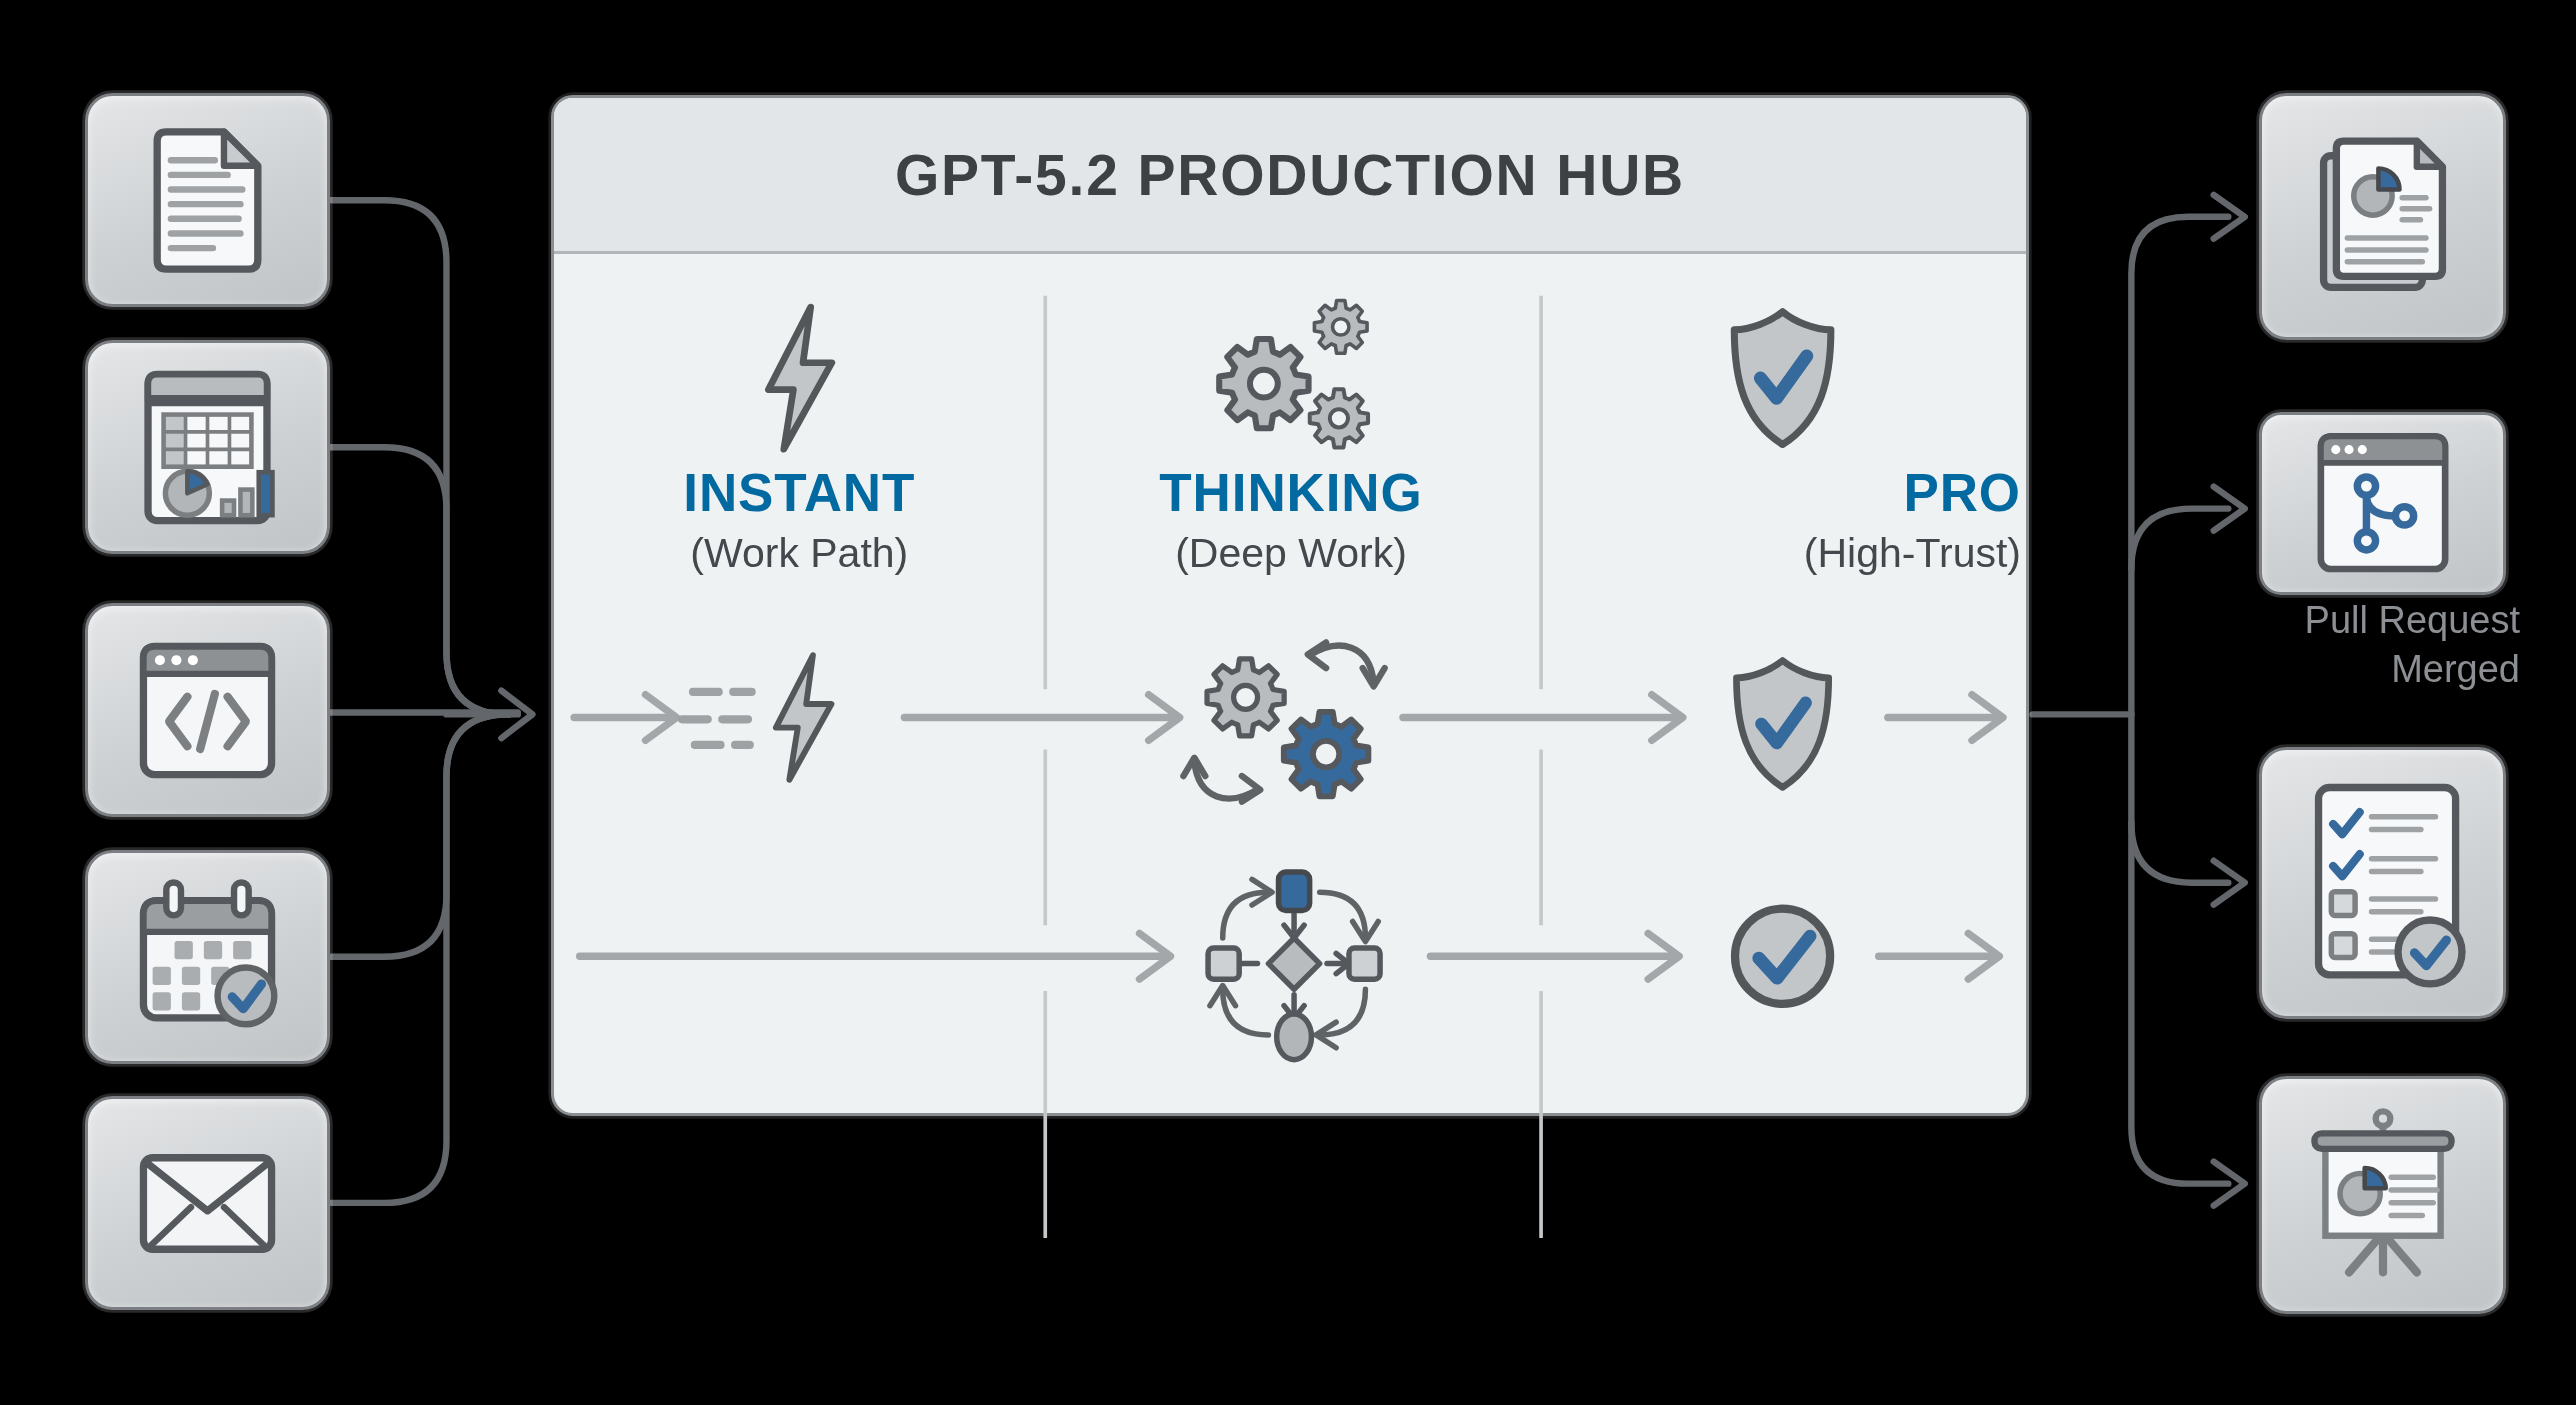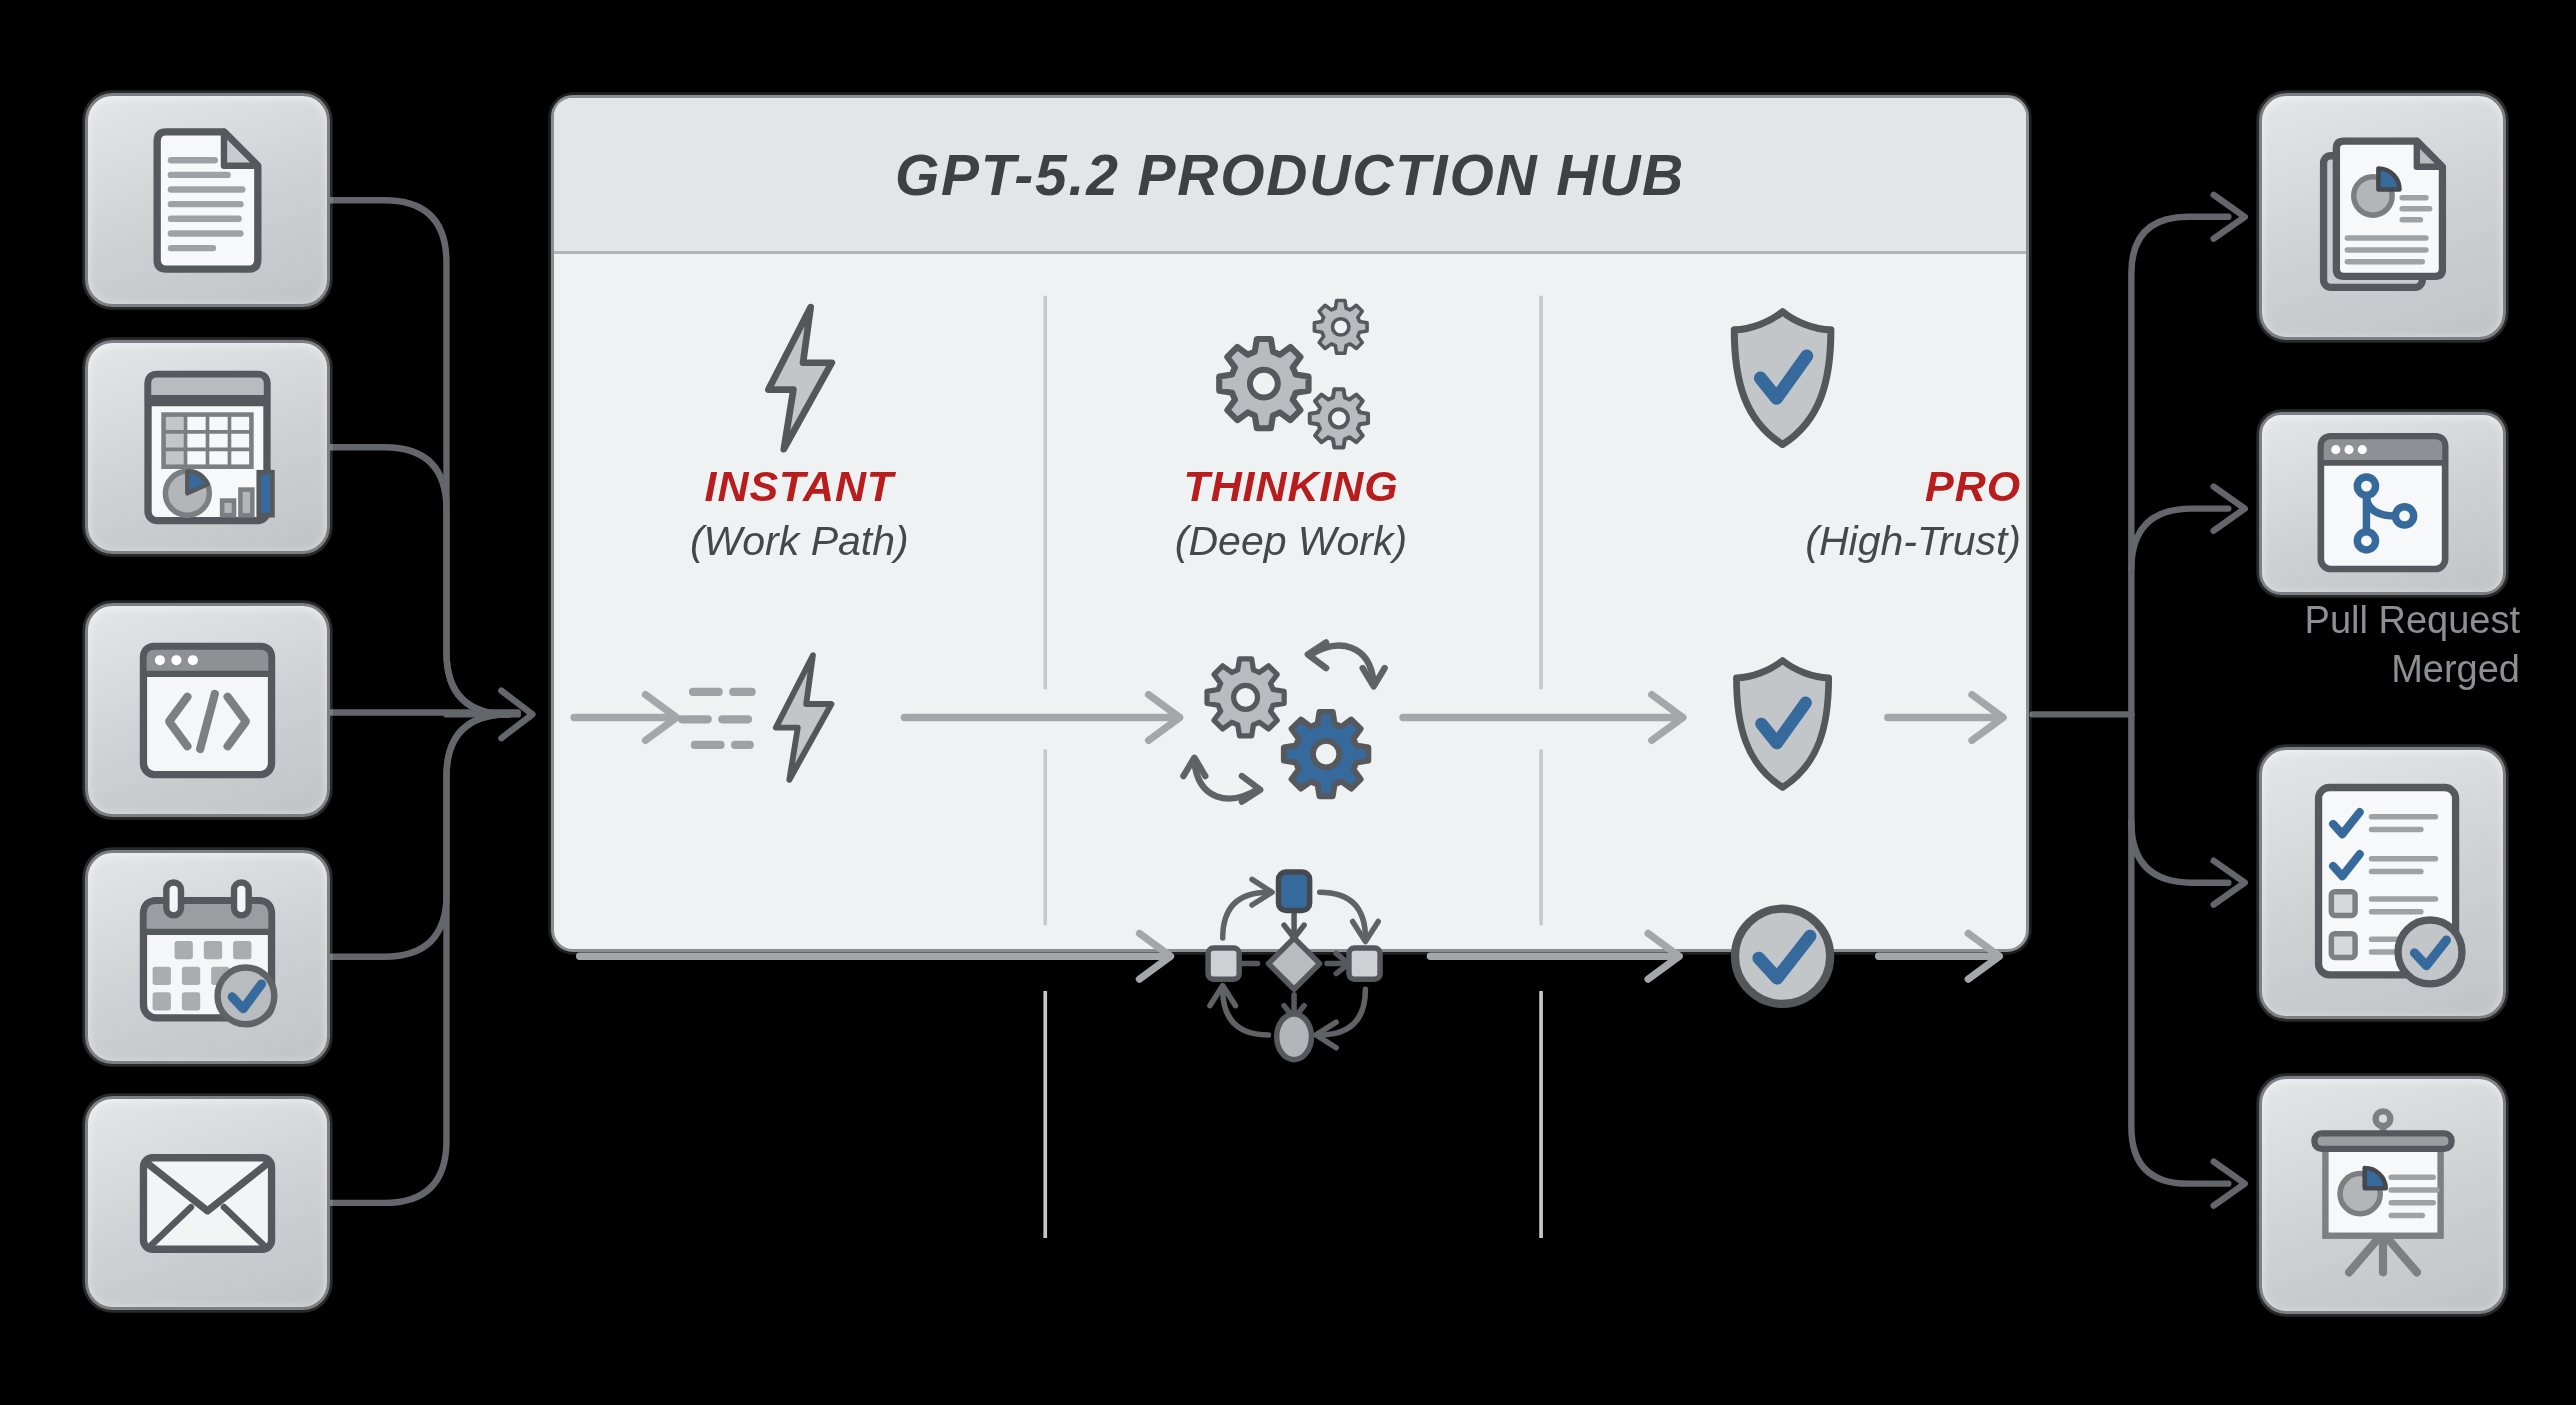--- a/index.html
+++ b/index.html
@@ -4,30 +4,30 @@
 <style>
   html,body{margin:0;padding:0;background:#000;}
   .stage{position:relative;width:2576px;height:1405px;background:#000;overflow:hidden;
          font-family:"Liberation Sans",sans-serif;}
   svg{display:block;}
   .overlay{position:absolute;left:0;top:0;z-index:1;pointer-events:none;}
   .tile{position:absolute;z-index:2;box-sizing:border-box;border:3.7px solid #7b7e82;border-radius:27.4px;
         background:linear-gradient(160deg,#e4e6e8 0%,#ced1d3 55%,#c1c4c6 100%);
         box-shadow:0 0 0 2.7px rgba(255,255,255,.16), inset 0 1.8px 9.1px rgba(255,255,255,.55);
         display:flex;align-items:center;justify-content:center;}
-  .panel{position:absolute;left:551px;top:95px;width:1478px;height:857px;z-index:2;box-sizing:border-box;
+  .panel{position:absolute;left:551px;top:95px;width:1478px;height:1021px;z-index:2;box-sizing:border-box;
          background:#eff2f3;border:3.7px solid #8a8e91;border-radius:22px;
-         box-shadow:0 0 0 2.7px rgba(255,255,255,.12);font-style:italic;}
+         box-shadow:0 0 0 2.7px rgba(255,255,255,.12);}
   .panel-header{position:absolute;left:0;top:0;width:100%;height:156px;box-sizing:border-box;
          background:#e3e6e8;border-bottom:3.7px solid #b2b5b8;border-radius:18.3px 18.3px 0 0;
          display:flex;align-items:center;justify-content:center;}
   .panel-title{font-size:57px;font-weight:bold;letter-spacing:1.8px;color:#3e4144;}
   .panel-svg{position:absolute;left:0;top:0;}
   .col-head{position:absolute;width:476px;text-align:center;z-index:3;}
-  .col-head h2{margin:0;font-size:43px;font-weight:bold;color:#b91c1c;letter-spacing:0.9px;}
+  .col-head h2{margin:0;font-size:53px;font-weight:bold;color:#0369a1;letter-spacing:0.9px;}
   .col-head p{margin:7.3px 0 0 0;font-size:41px;color:#44474b;}
   .pr-label{position:absolute;left:2249px;top:596px;width:271px;z-index:2;text-align:right;
             font-size:38px;line-height:1.3;color:#8c8f93;}
 </style>
 </head>
 <body>
 
 <div class="stage">
 
   <svg class="overlay" width="2576" height="1405" viewBox="0 0 2816 1536" fill="none" stroke="#63666a" stroke-width="7" stroke-linecap="round" stroke-linejoin="round">

